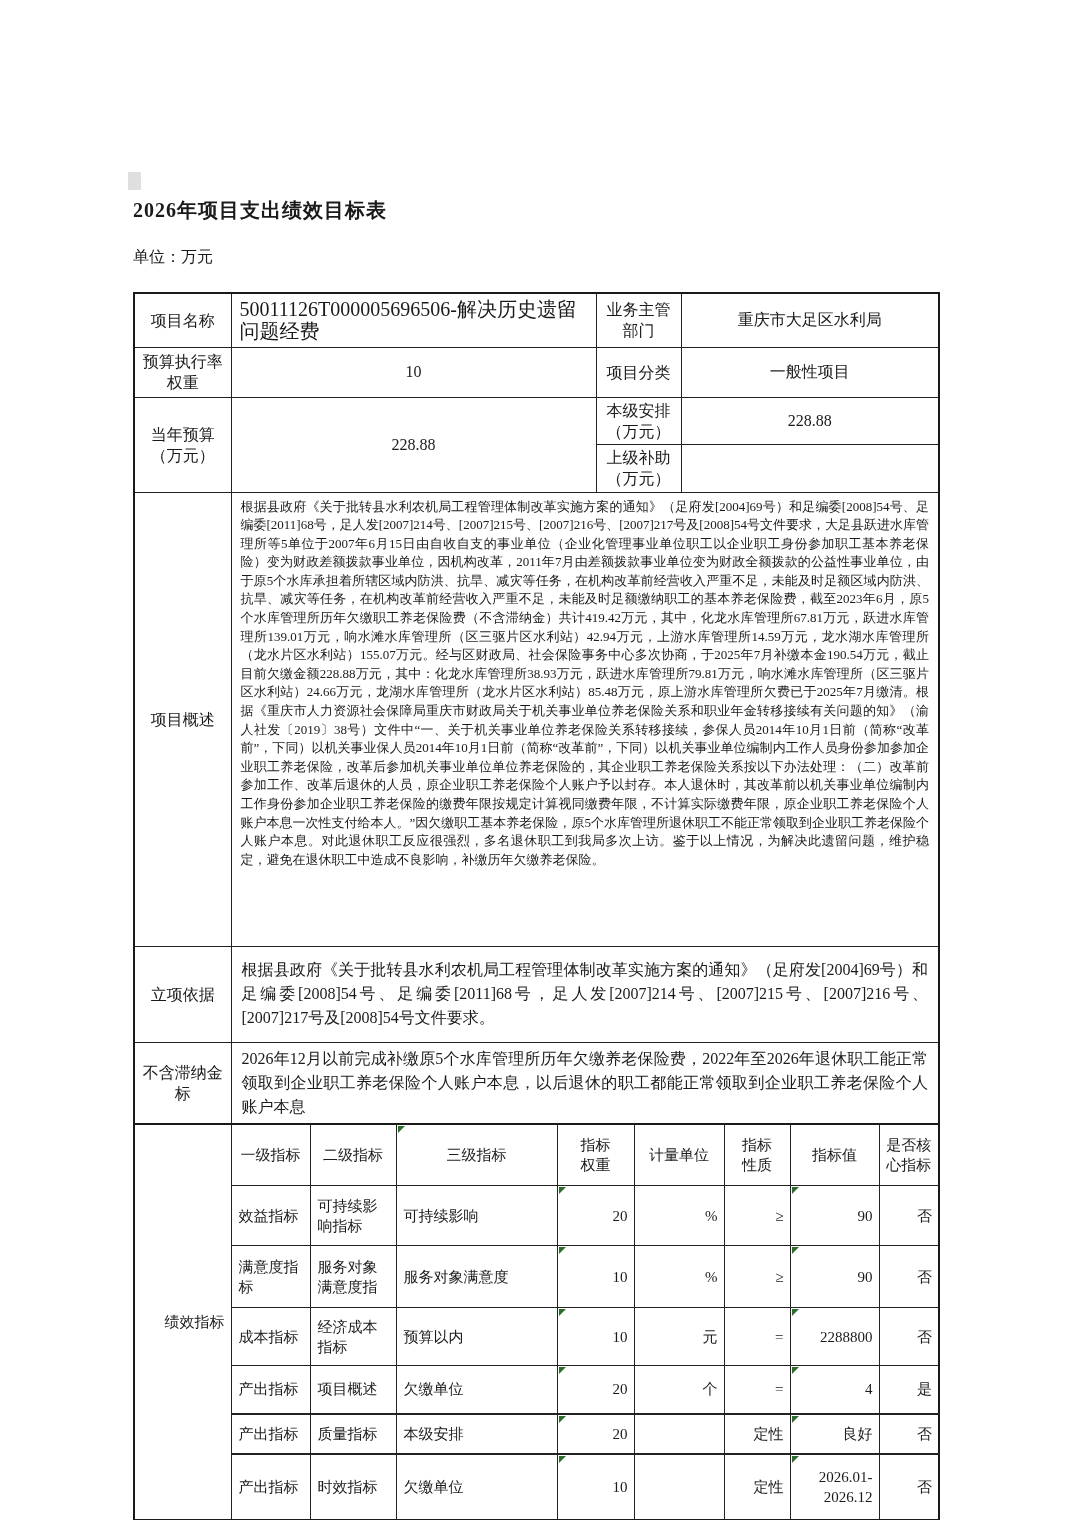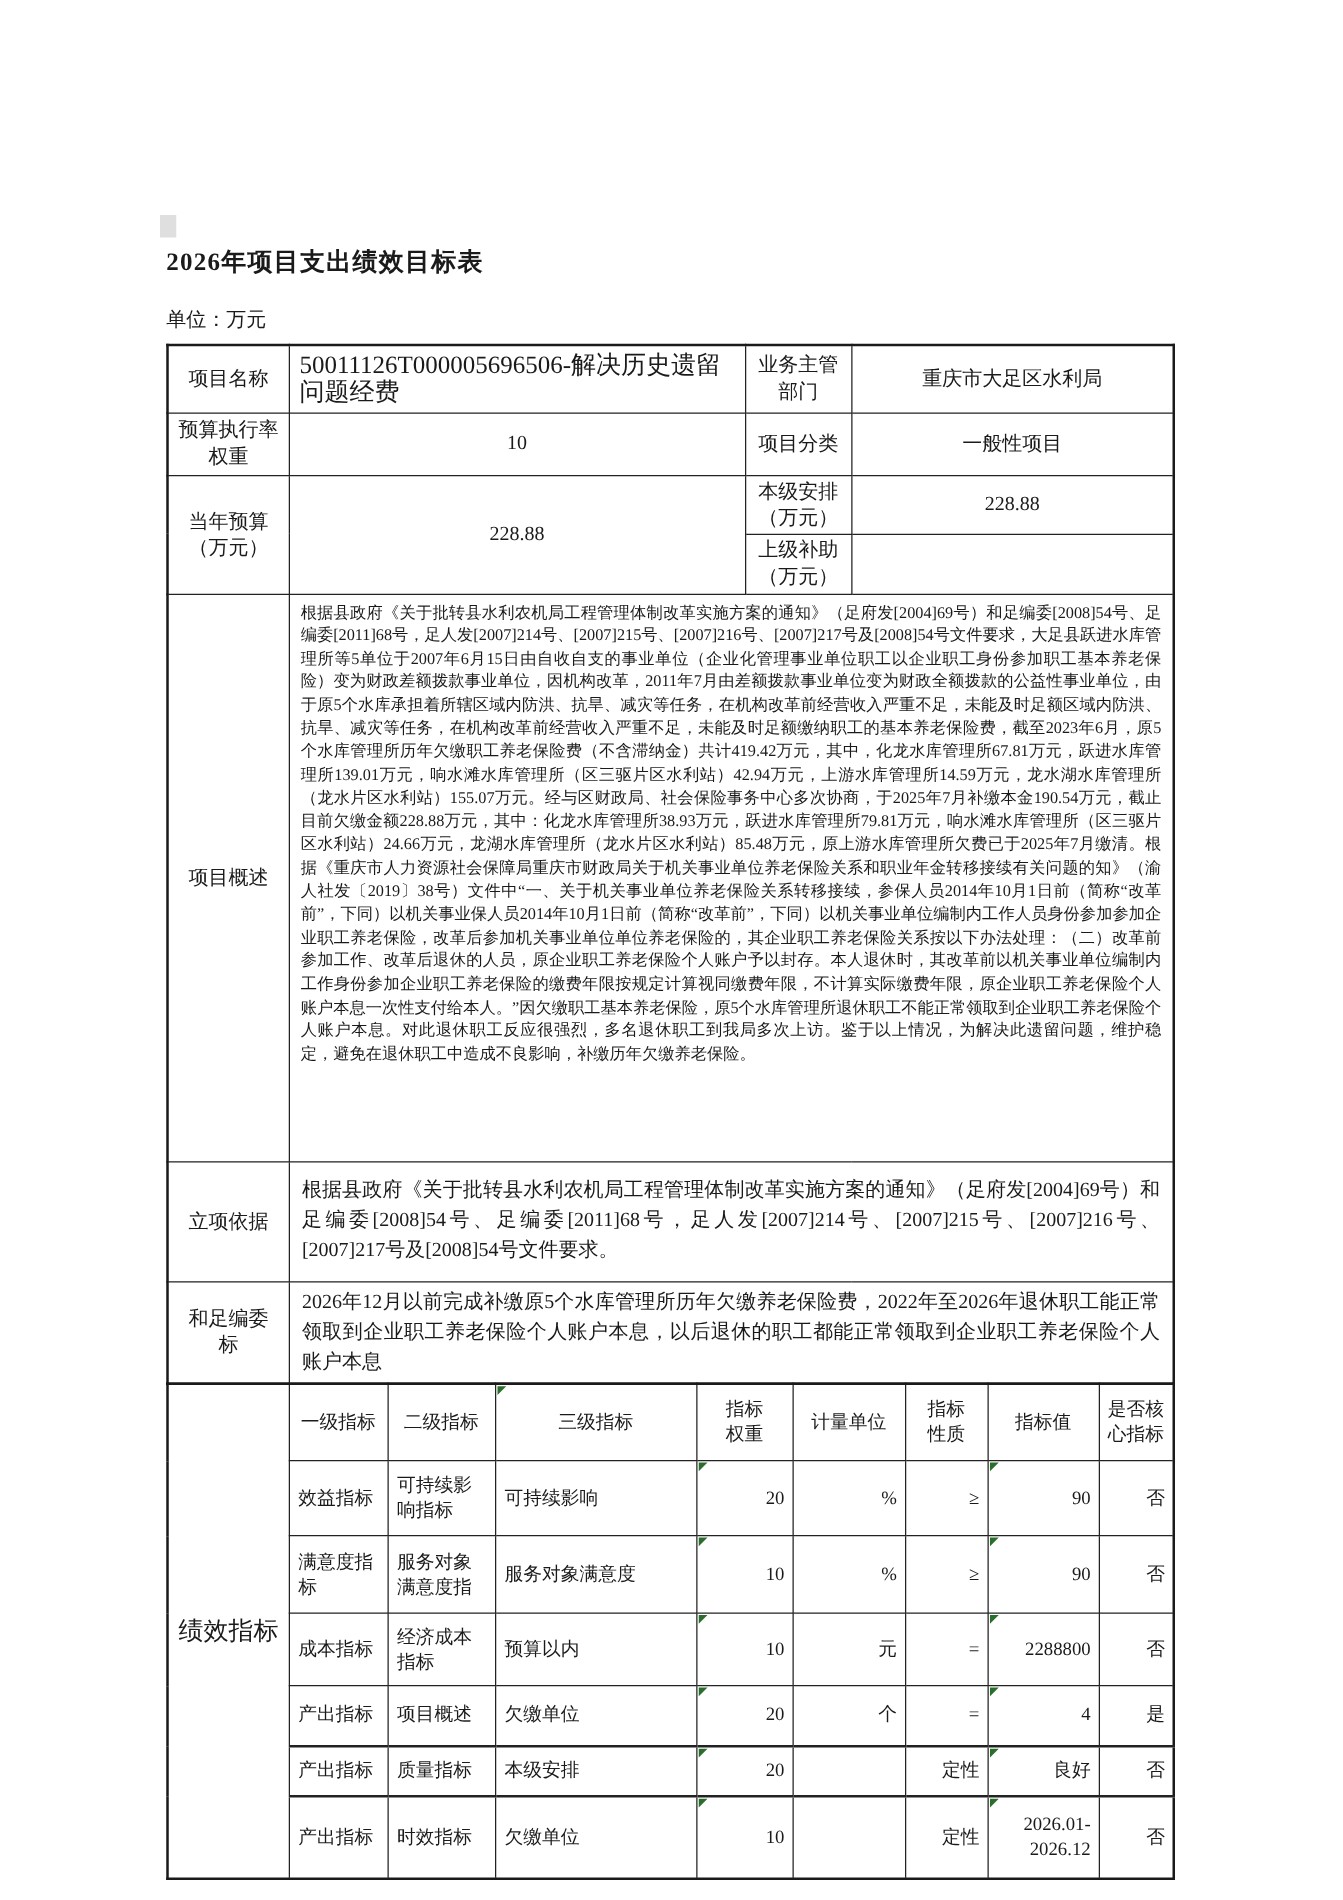--- a/index.html
+++ b/index.html
@@ -7,30 +7,30 @@
     width:1074px;height:1520px;position:relative;overflow:hidden;
     font-family:"Liberation Serif","DejaVu Serif",serif;
     color:#1a1a1a;
   }
   .smudge{position:absolute;left:128px;top:172px;width:13px;height:18px;background:#d7d7d7;opacity:.8;}
   .content{position:absolute;left:133px;top:0;width:805px;}
   .title{margin-top:198px;font-size:20px;font-weight:bold;letter-spacing:1px;line-height:24px;}
   .meta{margin-top:25px;display:flex;justify-content:space-between;align-items:baseline;font-size:16px;line-height:20px;}
   .meta .left .gap{display:inline-block;width:14px;}
   table{border-collapse:collapse;table-layout:fixed;width:805px;}
-  .t1{margin-top:8px;border:2px solid #1a1a1a;}
+  .t1{margin-top:25px;border:2px solid #1a1a1a;}
   .t2{margin-top:-2px;border:2px solid #1a1a1a;}
   td,th{border:1px solid #222;padding:2px 6px;vertical-align:middle;font-weight:normal;}
   .lbl{text-align:center;font-size:16px;line-height:21px;white-space:pre-line;}
   .ctr{text-align:center;font-size:16px;white-space:pre-line;}
   .lft{text-align:left;font-size:20px;line-height:22px;padding-left:8px;}
   .para{font-size:13px;line-height:18.6px;text-align:justify;vertical-align:top;padding:5px 9px;}
   .big{font-size:16px;line-height:24px;text-align:justify;padding:4px 10px;}
   .t2 td,.t2 th{font-size:15px;line-height:20px;}
-  .t2 .lbl{font-size:20px;}
+  .t2 .lbl{font-size:15px;text-align:right;}
   .t2 th{text-align:center;white-space:pre-line;}
   .t2 .il{text-align:left;padding-left:7px;white-space:pre-line;}
   .t2 .ic{text-align:right;white-space:pre-line;}
   .g{position:relative;}
   .g::before{content:"";position:absolute;left:1px;top:1px;width:0;height:0;
     border-top:7px solid #2b6e2b;border-right:7px solid transparent;}
   .thick td{border-top-width:2px;}
 </style>
 </head>
 <body>
@@ -82,21 +82,21 @@
     </tr>
     <tr style="height:454px">
       <td class="lbl">项目概述</td>
       <td class="para" colspan="3">根据县政府《关于批转县水利农机局工程管理体制改革实施方案的通知》（足府发[2004]69号）和足编委[2008]54号、足编委[2011]68号，足人发[2007]214号、[2007]215号、[2007]216号、[2007]217号及[2008]54号文件要求，大足县跃进水库管理所等5单位于2007年6月15日由自收自支的事业单位（企业化管理事业单位职工以企业职工身份参加职工基本养老保险）变为财政差额拨款事业单位，因机构改革，2011年7月由差额拨款事业单位变为财政全额拨款的公益性事业单位，由于原5个水库承担着所辖区域内防洪、抗旱、减灾等任务，在机构改革前经营收入严重不足，未能及时足额区域内防洪、抗旱、减灾等任务，在机构改革前经营收入严重不足，未能及时足额缴纳职工的基本养老保险费，截至2023年6月，原5个水库管理所历年欠缴职工养老保险费（不含滞纳金）共计419.42万元，其中，化龙水库管理所67.81万元，跃进水库管理所139.01万元，响水滩水库管理所（区三驱片区水利站）42.94万元，上游水库管理所14.59万元，龙水湖水库管理所（龙水片区水利站）155.07万元。经与区财政局、社会保险事务中心多次协商，于2025年7月补缴本金190.54万元，截止目前欠缴金额228.88万元，其中：化龙水库管理所38.93万元，跃进水库管理所79.81万元，响水滩水库管理所（区三驱片区水利站）24.66万元，龙湖水库管理所（龙水片区水利站）85.48万元，原上游水库管理所欠费已于2025年7月缴清。根据《重庆市人力资源社会保障局重庆市财政局关于机关事业单位养老保险关系和职业年金转移接续有关问题的知》（渝人社发〔2019〕38号）文件中“一、关于机关事业单位养老保险关系转移接续，参保人员2014年10月1日前（简称“改革前”，下同）以机关事业保人员2014年10月1日前（简称“改革前”，下同）以机关事业单位编制内工作人员身份参加参加企业职工养老保险，改革后参加机关事业单位单位养老保险的，其企业职工养老保险关系按以下办法处理：（二）改革前参加工作、改革后退休的人员，原企业职工养老保险个人账户予以封存。本人退休时，其改革前以机关事业单位编制内工作身份参加企业职工养老保险的缴费年限按规定计算视同缴费年限，不计算实际缴费年限，原企业职工养老保险个人账户本息一次性支付给本人。”因欠缴职工基本养老保险，原5个水库管理所退休职工不能正常领取到企业职工养老保险个人账户本息。对此退休职工反应很强烈，多名退休职工到我局多次上访。鉴于以上情况，为解决此遗留问题，维护稳定，避免在退休职工中造成不良影响，补缴历年欠缴养老保险。</td>
     </tr>
     <tr style="height:96px">
       <td class="lbl">立项依据</td>
       <td class="big" colspan="3">根据县政府《关于批转县水利农机局工程管理体制改革实施方案的通知》（足府发[2004]69号）和足编委[2008]54号、足编委[2011]68号，足人发[2007]214号、[2007]215号、[2007]216号、[2007]217号及[2008]54号文件要求。</td>
     </tr>
     <tr style="height:80px">
-      <td class="lbl">和足编委
+      <td class="lbl">不含滞纳金
 标</td>
       <td class="big" colspan="3">2026年12月以前完成补缴原5个水库管理所历年欠缴养老保险费，2022年至2026年退休职工能正常领取到企业职工养老保险个人账户本息，以后退休的职工都能正常领取到企业职工养老保险个人账户本息</td>
     </tr>
   </tbody>
     </table>
 
   <table class="t2">
     <colgroup>
         <col style="width:97px">
         <col style="width:79px">

